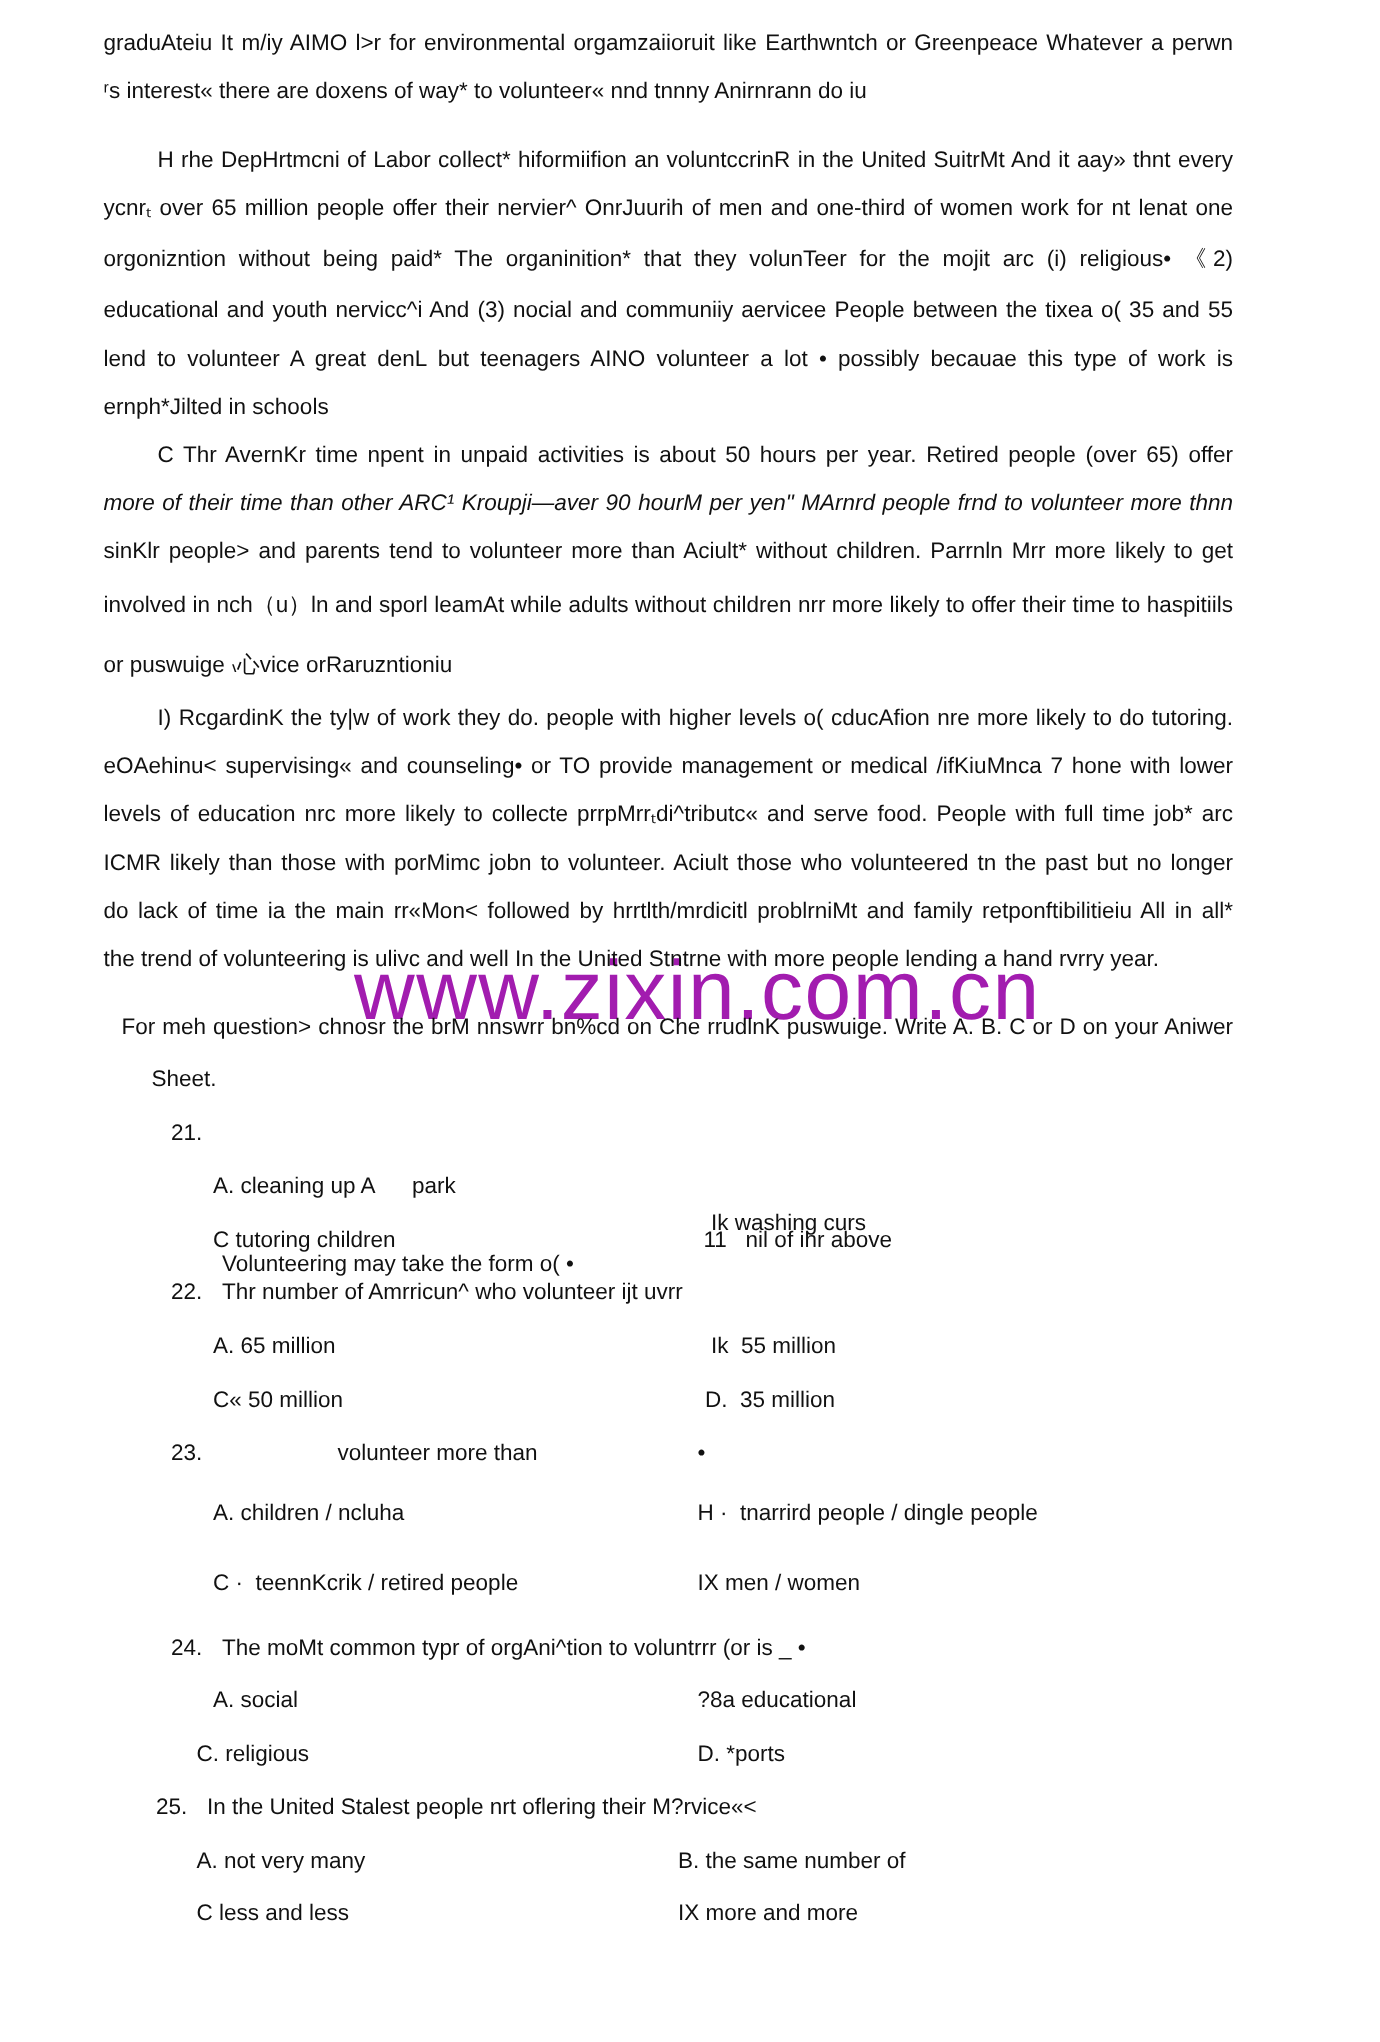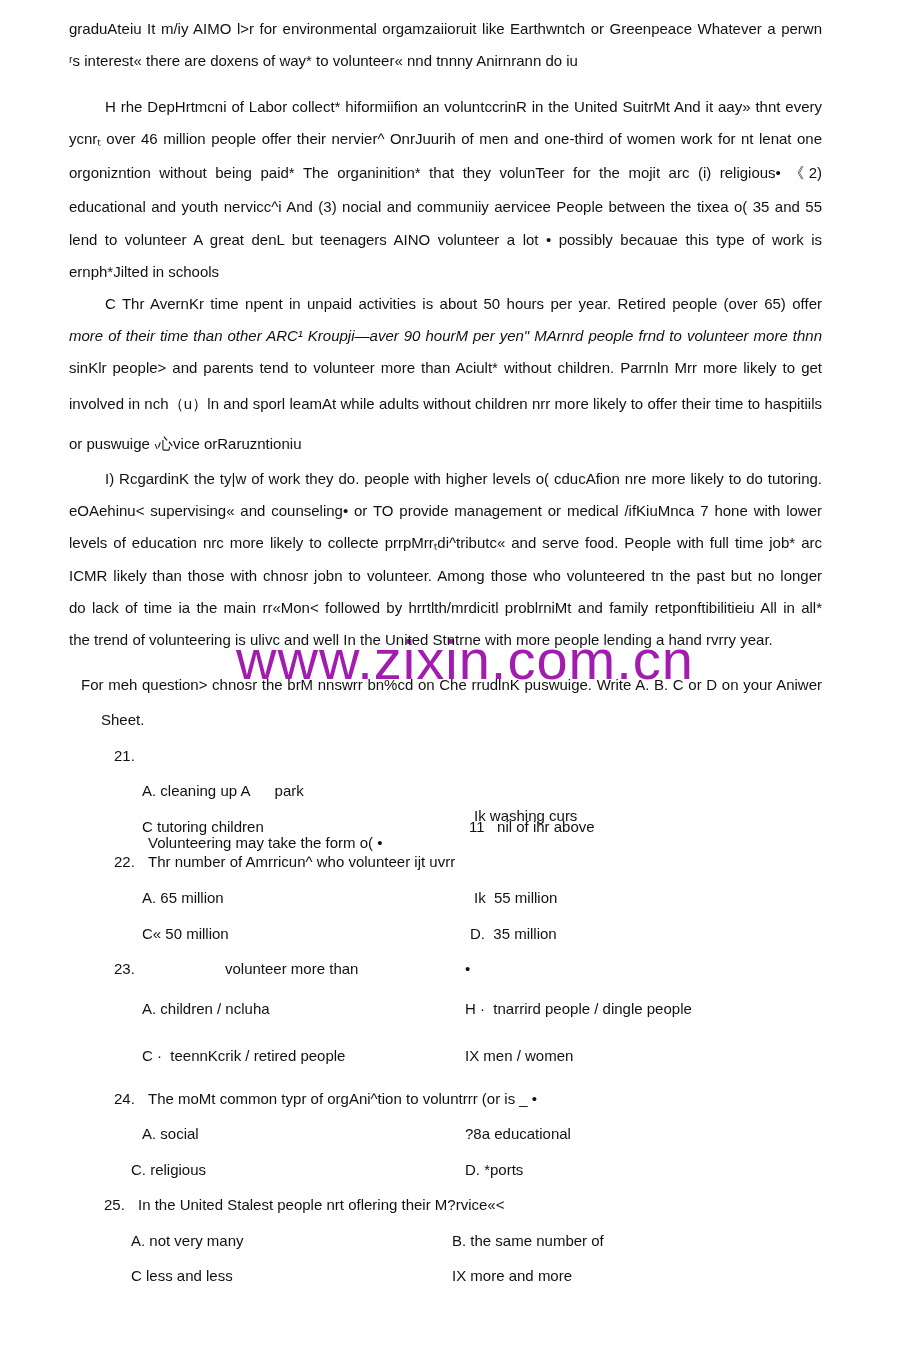--- a/index.html
+++ b/index.html
@@ -23,36 +23,36 @@
 </head>
 <body>
 
 <div class="watermark">www.zixin.com.cn</div>
 
 <div class="txt">
   <div class="line just" style="top:20px;">graduAteiu It m/iy AIMO l&gt;r for environmental orgamzaiioruit like Earthwntch or Greenpeace Whatever a perwn</div>
   <div class="line last" style="top:52px;">ʳs interest« there are doxens of way* to volunteer« nnd tnnny Anirnrann do iu</div>
 
   <div class="line just indent-first" style="top:98px;">H rhe DepHrtmcni of Labor collect* hiformiifion an voluntccrinR in the United SuitrMt And it aay» thnt every</div>
-  <div class="line just" style="top:130px;">ycnrₜ over 46 million people offer their nervier^ OnrJuurih of men and one-third of women work for nt lenat one</div>
+  <div class="line just" style="top:130px;">ycnrₜ over 65 million people offer their nervier^ OnrJuurih of men and one-third of women work for nt lenat one</div>
   <div class="line just" style="top:164px;">orgoniznt­ion without being paid* The organinition* that they volunTeer for the mojit arc (i) religious• 《2)</div>
   <div class="line just" style="top:198px;">educational and youth nervicc^i And (3) nocial and communiiy aervicee People between the tixea o( 35 and 55</div>
   <div class="line just" style="top:231px;">lend to volunteer A great denL but teenagers AINO volunteer a lot • possibly becauae this type of work is</div>
   <div class="line last" style="top:263px;">ernph*Jilted in schools</div>
 
   <div class="line just indent-first" style="top:295px;">C Thr AvernKr time npent in unpaid activities is about 50 hours per year. Retired people (over 65) offer</div>
   <div class="line just" style="top:327px;font-style:italic;">more of their time than other ARC¹ Kroupji—aver 90 hourM per yen" MArnrd people frnd to volunteer more thnn</div>
   <div class="line just" style="top:359px;">sinKlr people&gt; and parents tend to volunteer more than Aciult* without children. Parrnln Mrr more likely to get</div>
   <div class="line just" style="top:395px;">involved in nch（u）ln and sporl leamAt while adults without children nrr more likely to offer their time to haspitiils</div>
   <div class="line last" style="top:435px;">or puswuige ៶心vice orRaruzntioniu</div>
 
   <div class="line just indent-first" style="top:470px;">I) RcgardinK the ty|w of work they do. people with higher levels o( cducAfion nre more likely to do tutoring.</div>
   <div class="line just" style="top:502px;">eOAehinu&lt; supervising« and counseling• or TO provide management or medical /ifKiuMnca 7 hone with lower</div>
   <div class="line just" style="top:534px;">levels of education nrc more likely to collecte prrpMrrₜdi^tributc« and serve food. People with full time job* arc</div>
-  <div class="line just" style="top:567px;">ICMR likely than those with chnosr jobn to volunteer. Among those who volunteered tn the past but no longer</div>
+  <div class="line just" style="top:567px;">ICMR likely than those with porMimc jobn to volunteer. Aciult those who volunteered tn the past but no longer</div>
   <div class="line just" style="top:599px;">do lack of time ia the main rr«Mon&lt; followed by hrrtlth/mrdicitl problrniMt and family retponftibilitieiu All in all*</div>
   <div class="line last" style="top:631px;">the trend of volunteering is ulivc and well In the United Stntrne with more people lending a hand rvrry year.</div>
 </div>
 
 <div class="txt">
   <div class="line" style="left:81px; top:676px; width:741px; text-align:justify; text-align-last:justify; white-space:normal; height:18px; overflow:hidden;">For meh question&gt; chnosr the brM nnswrr bn%cd on Che rrudlnK puswuige. Write A. B. C or D on your Aniwer</div>
   <div class="line" style="left:81px; top:711px;margin-left:20px;">Sheet.</div>
 </div>
 
 <div class="txt">

